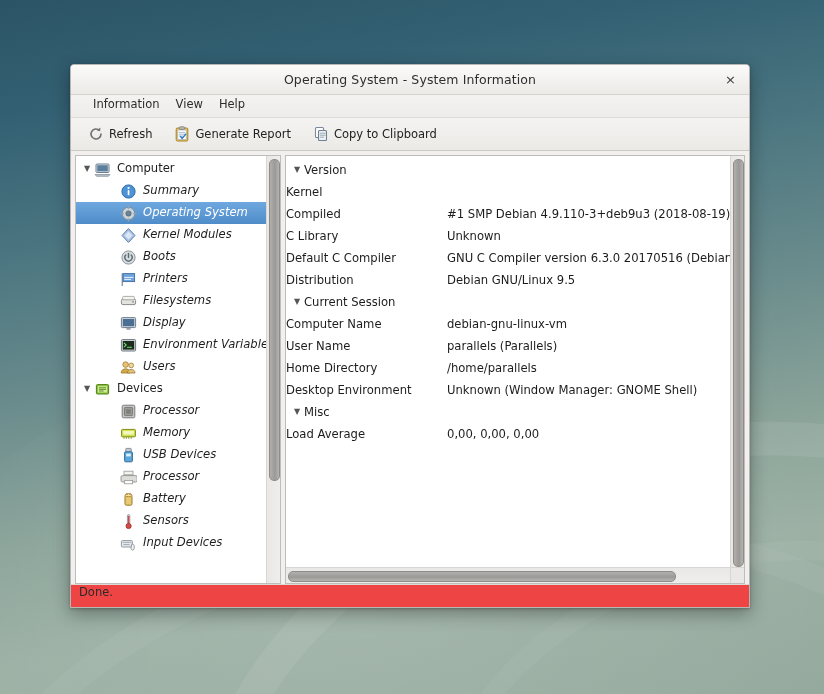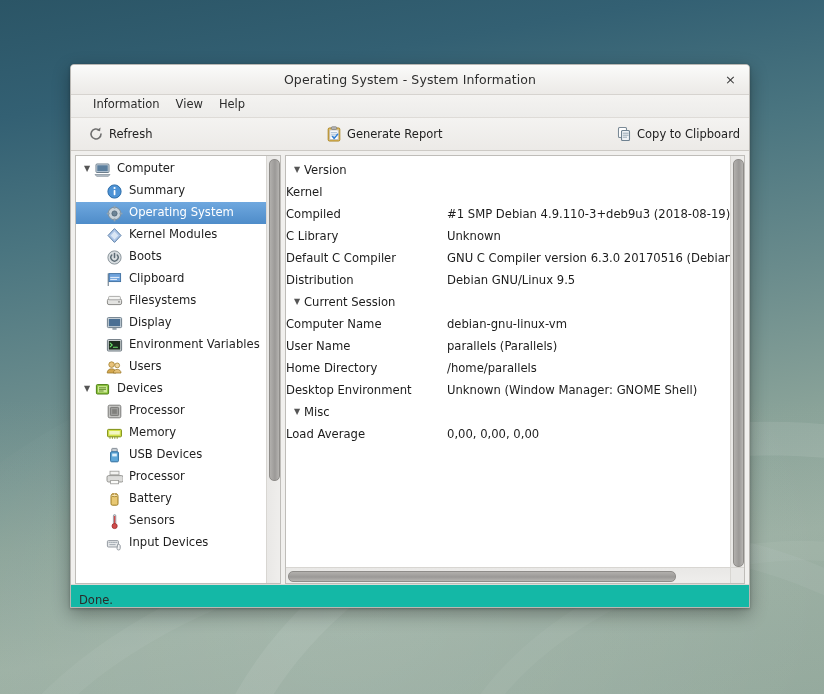--- a/index.html
+++ b/index.html
@@ -142,21 +142,20 @@
   
   .toolbar {
     height: 32px;
     background: linear-gradient(180deg, #f4f3f1, #eceae7);
     border-bottom: 1px solid #cdcac5;
     display: flex;
     align-items: center;
     padding-left: 8px;
     gap: 4px;
     flex: 0 0 auto;
-    justify-content: space-between;
   }
   .tb-btn {
     display: flex;
     align-items: center;
     gap: 5px;
     padding: 3px 8px;
     font-size: 11.5px;
     color: #222;
     border-radius: 3px;
     cursor: pointer;
@@ -192,21 +191,21 @@
   .tree-row {
     height: 22px;
     display: flex;
     align-items: center;
     font-size: 11.6px;
     color: #1e1e1e;
     cursor: default;
     white-space: nowrap;
   }
   .tree-row.group { padding-left: 4px; }
-  .tree-row.child { padding-left: 30px; }
+  .tree-row.child { padding-left: 44px; font-style: italic; }
   .tree-row.selected {
     background: linear-gradient(180deg, #6fa8df 0%, #4e8cc9 100%);
     color: #ffffff;
   }
   .twisty {
     width: 14px;
     flex: 0 0 14px;
     text-align: center;
     font-size: 8px;
     color: #555;
@@ -318,24 +317,24 @@
     width: 13px; height: 15px;
     background: #e9e8e6;
     border-left: 1px solid #d8d6d2;
     border-top: 1px solid #d8d6d2;
   }
 
   
   .statusbar {
     height: 22px;
     flex: 0 0 auto;
-    background: #14b8a6;
+    background: #ef4444;
     border-top: 1px solid #ddd9d5;
     display: flex;
-    align-items: flex-end;
+    align-items: flex-start;
     padding-left: 8px;
     font-size: 11.5px;
     color: #2b2b2b;
   }
 </style>
 </head>
 <body>
 
 <div id="desktop">
   <div class="swirl1"></div>
@@ -461,21 +460,21 @@
         </div>
 
         <div class="tree-row child">
           <span>
             <svg class="t-icon" viewBox="0 0 17 17">
               <rect x="1.6" y="2.4" width="1.4" height="12.6" fill="#8d99a3"></rect>
               <rect x="3" y="2.6" width="11.6" height="8" fill="#6fa3dc" stroke="#3d6e9f" stroke-width="0.9"></rect>
               <path d="M4.6 6.4h8.4M4.6 8.4h6" stroke="#e8f1fb" stroke-width="1" stroke-linecap="round"></path>
             </svg>
           </span>
-          <span class="t-label">Clipboard</span>
+          <span class="t-label">Printers</span>
         </div>
 
         <div class="tree-row child">
           <span>
             <svg class="t-icon" viewBox="0 0 17 17">
               <rect x="1.4" y="6" width="14.2" height="5.6" rx="1.6" fill="#e3e3e1" stroke="#8b8b88" stroke-width="1"></rect>
               <rect x="2.6" y="3.4" width="11.8" height="3.4" rx="1" fill="#f4f4f2" stroke="#9b9b98" stroke-width="0.8"></rect>
               <circle cx="13" cy="8.8" r="0.9" fill="#8b8b88"></circle>
             </svg>
           </span>

